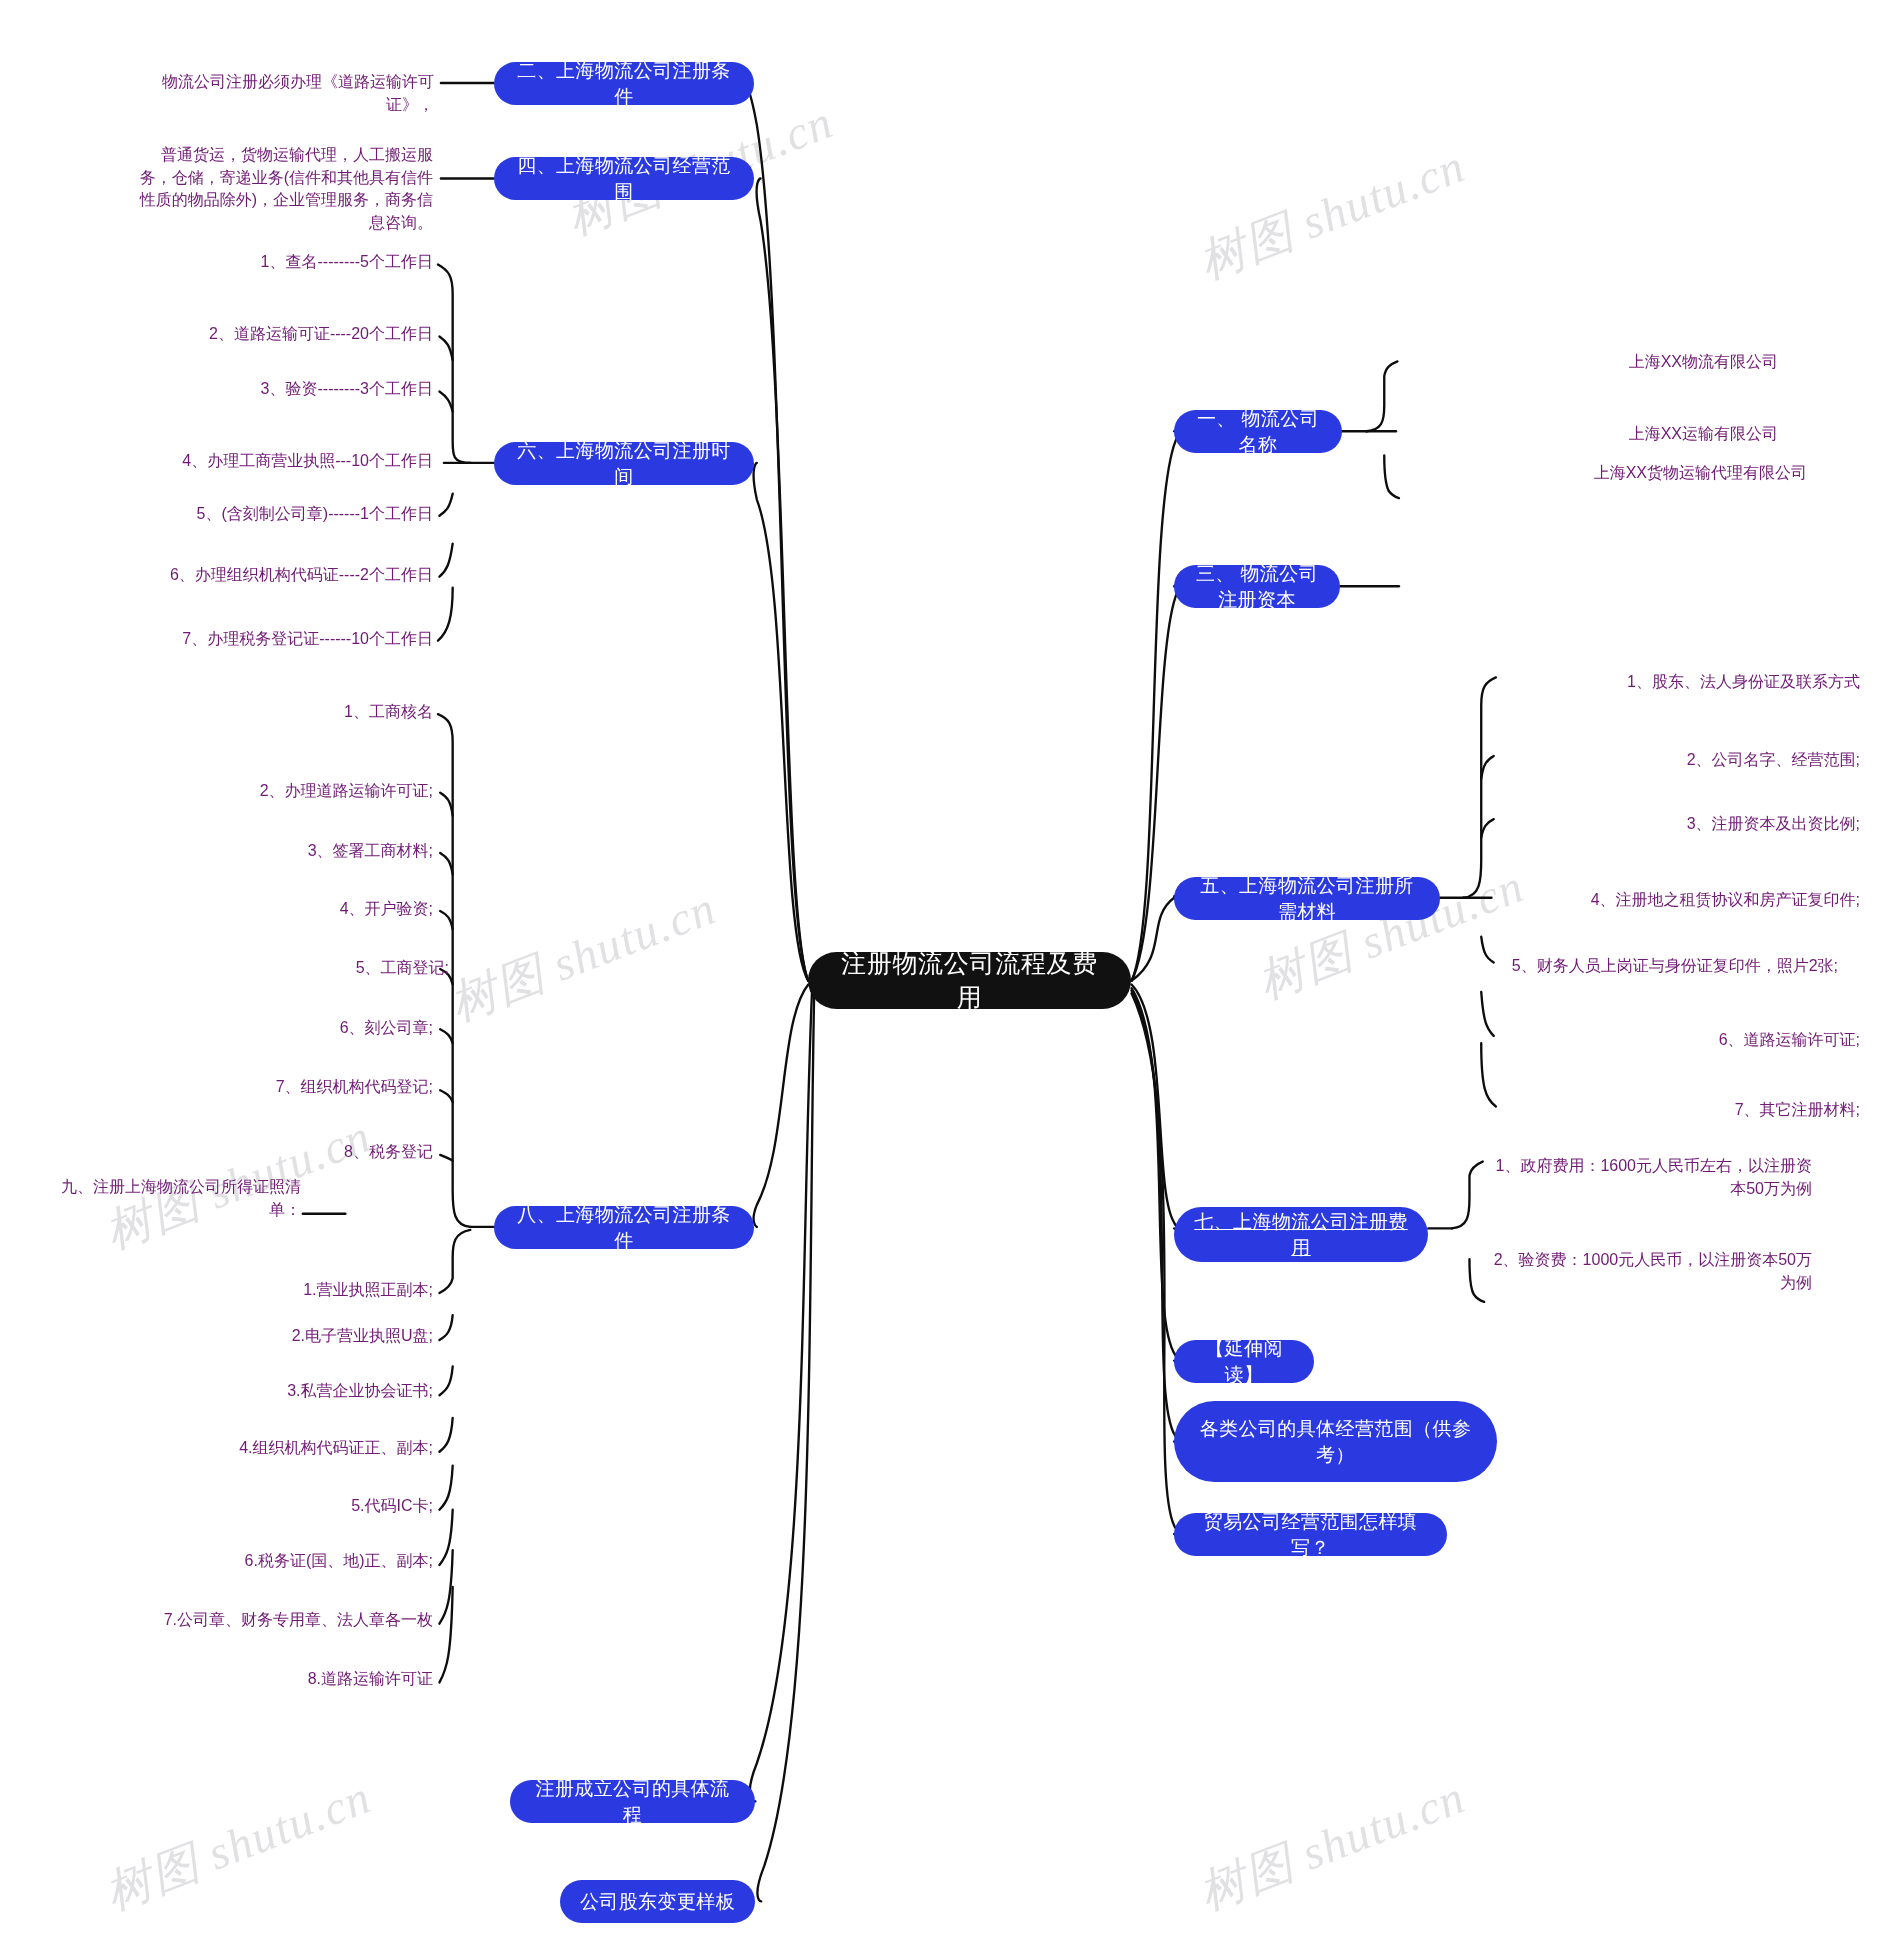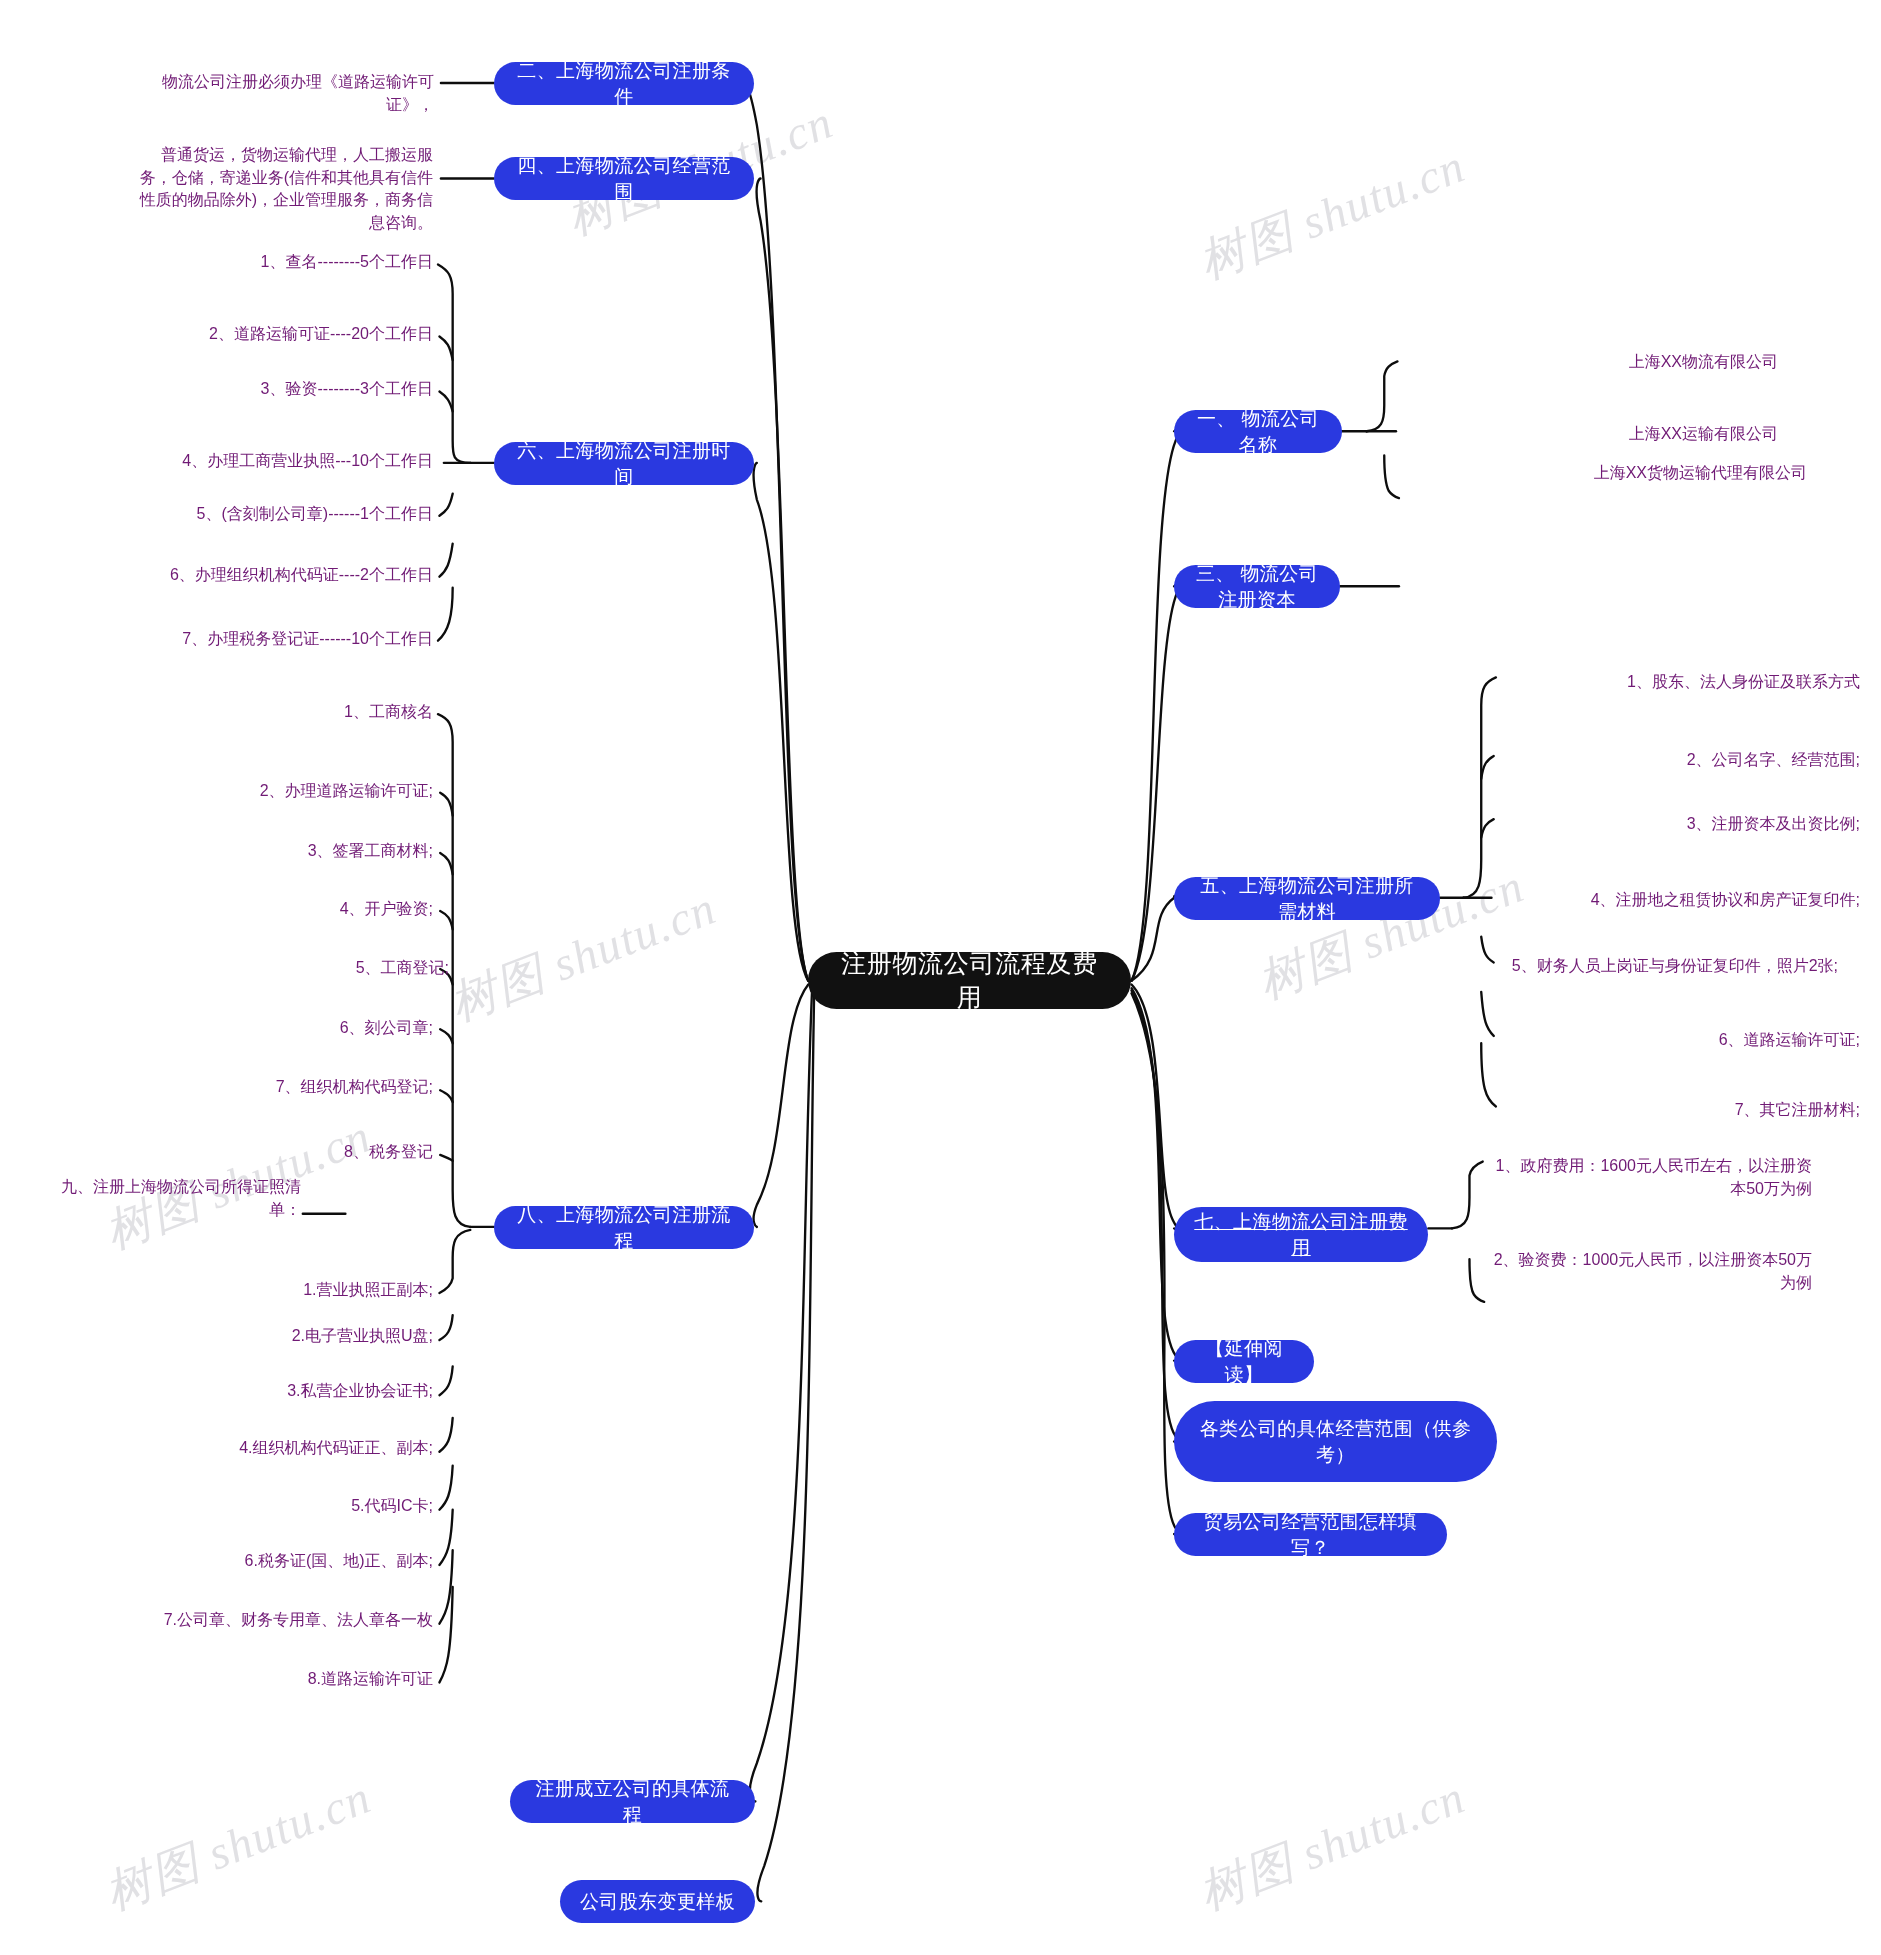--- a/index.html
+++ b/index.html
@@ -212,21 +212,21 @@
 
   <div class="leaf lt" style="left:1481px; top:1155px; width:331px;">1、政府费用：1600元人民币左右，以注册资本50万为例</div>
   <div class="leaf lt" style="left:1481px; top:1249px; width:331px;">2、验资费：1000元人民币，以注册资本50万为例</div>
 
   <div class="node" style="left:494px; top:62px; width:260px; height:43px;">二、上海物流公司注册条件</div>
 
   <div class="node" style="left:494px; top:157px; width:260px; height:43px;">四、上海物流公司经营范围</div>
 
   <div class="node" style="left:494px; top:442px; width:260px; height:43px;">六、上海物流公司注册时间</div>
 
-  <div class="node" style="left:494px; top:1206px; width:260px; height:43px;">八、上海物流公司注册流程</div>
+  <div class="node" style="left:494px; top:1206px; width:260px; height:43px;">八、上海物流公司注册条件</div>
 
   <div class="node" style="left:510px; top:1780px; width:245px; height:43px;">注册成立公司的具体流程</div>
 
   <div class="node" style="left:560px; top:1880px; width:195px; height:43px;">公司股东变更样板</div>
 
   <div class="node" style="left:1174px; top:410px; width:168px; height:43px;">一、 物流公司名称</div>
 
   <div class="node" style="left:1174px; top:565px; width:166px; height:43px;">三、 物流公司注册资本</div>
 
   <div class="node" style="left:1174px; top:877px; width:266px; height:43px;">五、上海物流公司注册所需材料</div>

